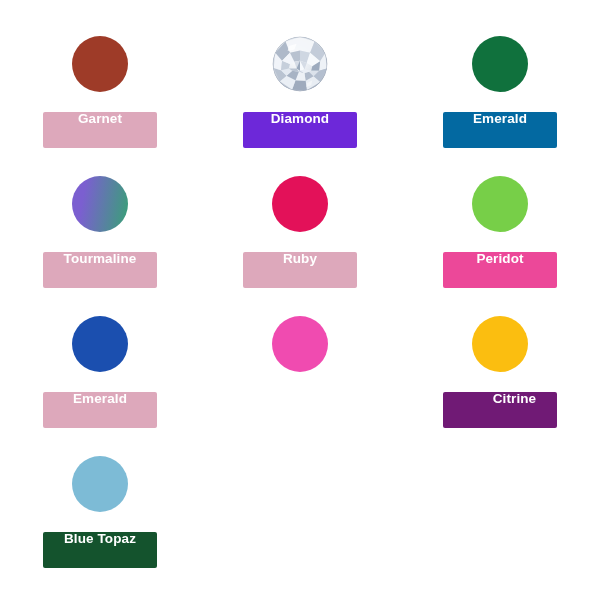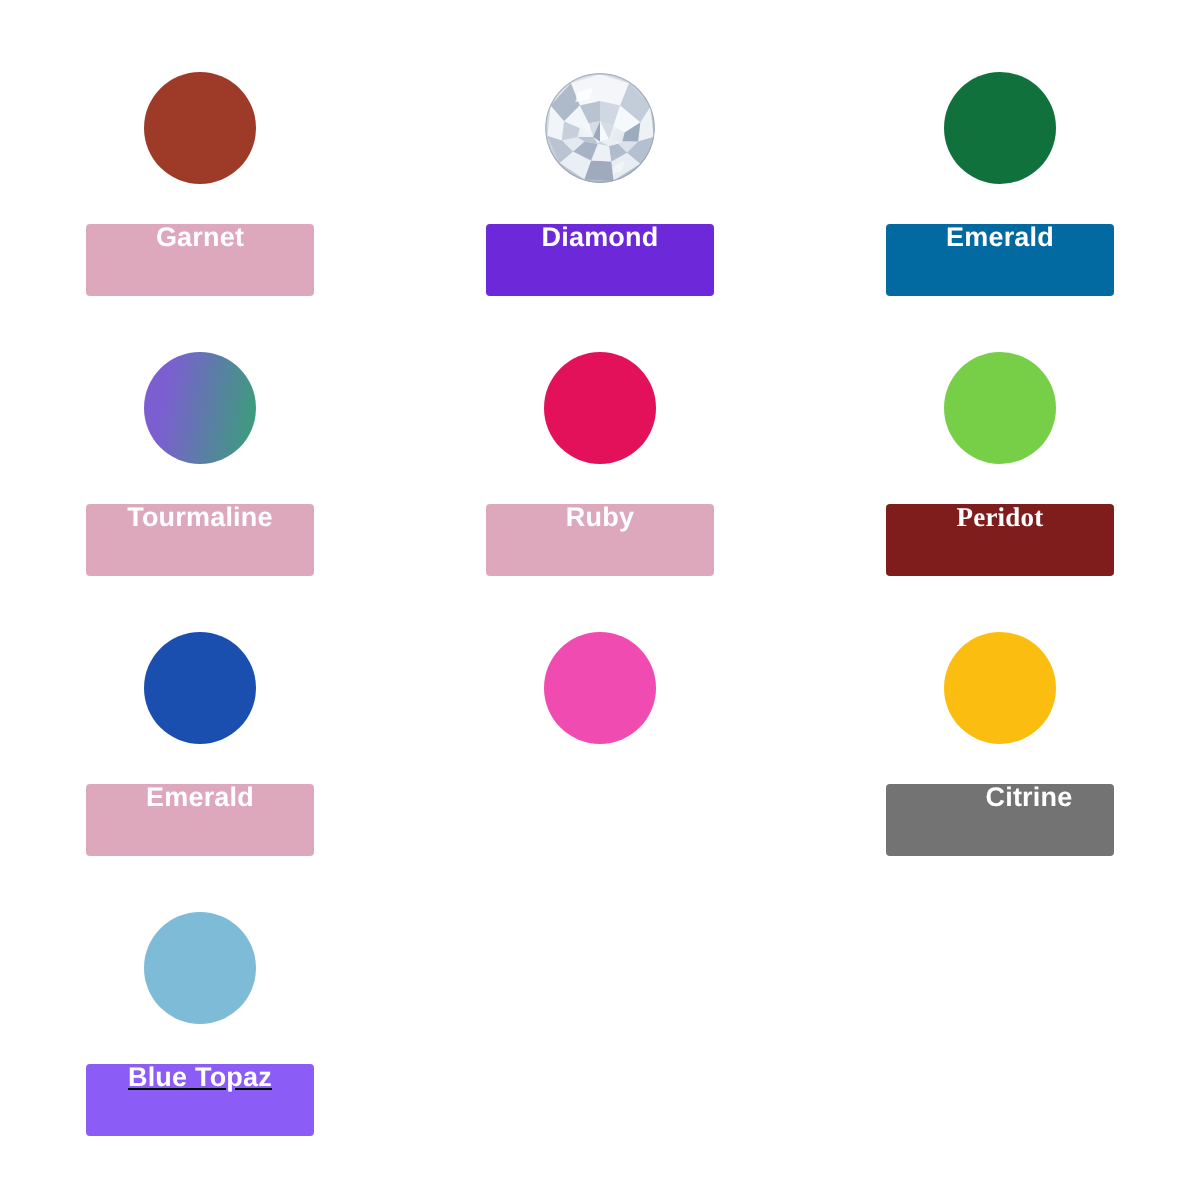--- a/index.html
+++ b/index.html
@@ -172,46 +172,46 @@
         <span class="swatch" style="background: rgb(227, 17, 89);"></span>
       </div>
       <div class="label-pill" style="background: rgb(221, 168, 187);">
         <span class="label-text" style="color: rgb(255, 255, 255);">Ruby</span>
       </div>
     </div>
     <div class="stone-cell">
       <div class="swatch-wrap">
         <span class="swatch" style="background: rgb(119, 207, 72);"></span>
       </div>
-      <div class="label-pill" style="background: #7f1d1d; font-family: Liberation Serif, serif;">
+      <div class="label-pill" style="background: #ec4899;">
         <span class="label-text" style="color: rgb(255, 255, 255);">Peridot</span>
       </div>
     </div>
     <div class="stone-cell">
       <div class="swatch-wrap">
         <span class="swatch" style="background: rgb(27, 79, 175);"></span>
       </div>
       <div class="label-pill" style="background: rgb(221, 168, 187);">
         <span class="label-text" style="color: rgb(255, 255, 255);">Emerald</span>
       </div>
     </div>
     <div class="stone-cell">
       <div class="swatch-wrap">
         <span class="swatch" style="background: rgb(240, 75, 176);"></span>
       </div>
     </div>
     <div class="stone-cell">
       <div class="swatch-wrap">
         <span class="swatch" style="background: rgb(251, 190, 16);"></span>
       </div>
-      <div class="label-pill" style="background: #737373; padding-left: 32px;">
+      <div class="label-pill" style="background: #701a75; padding-left: 32px;">
         <span class="label-text" style="color: rgb(255, 255, 255);">Citrine</span>
       </div>
     </div>
     <div class="stone-cell">
       <div class="swatch-wrap">
         <span class="swatch" style="background: rgb(125, 187, 214);"></span>
       </div>
-      <div class="label-pill" style="background: #8b5cf6; text-decoration: underline;">
+      <div class="label-pill" style="background: #14532d;">
         <span class="label-text" style="color: rgb(255, 255, 255);">Blue Topaz</span>
       </div>
     </div>
   </div>
 
 </body></html>

